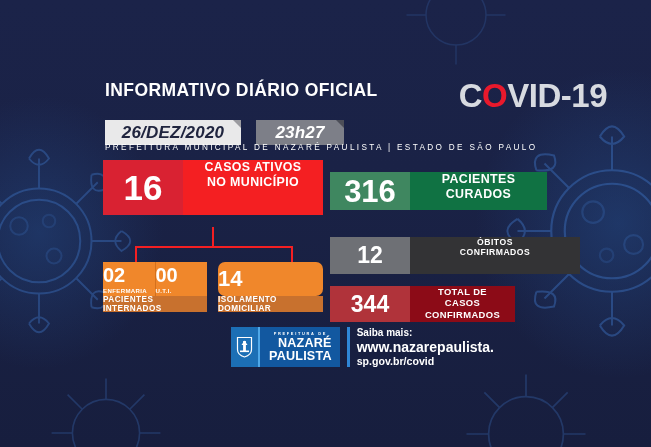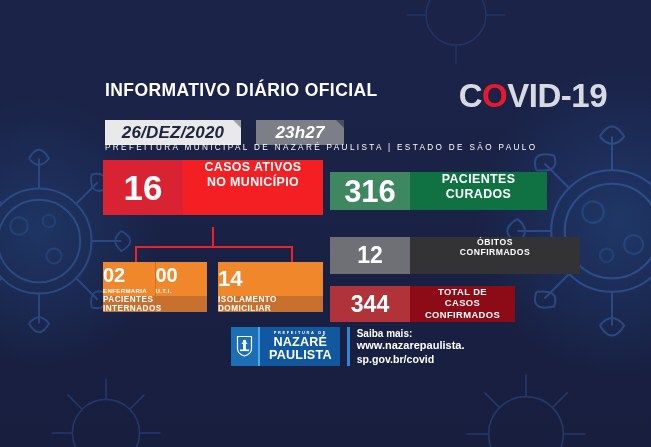--- a/index.html
+++ b/index.html
@@ -153,21 +153,21 @@
     background: #c8712e;
     color: #ffffff; font-weight: bold;
     font-size: 8.2px; letter-spacing: 0.45px;
     display: flex; align-items: center; justify-content: center;
     height: 16px;
   }
 
   #ogroup-internados { left: 103px; top: 262px; width: 104px; }
   #ogroup-internados .ocell { width: 52px; height: 34px; }
   #ogroup-isolamento { left: 218px; top: 262px; width: 105px; }
-  #ogroup-isolamento .ocell { width: 126px; height: 34px; }
+  #ogroup-isolamento .ocell { width: 126px; height: 34px; border-radius: 7px; }
   #ogroup-isolamento .ocell-num { font-size: 22px; }
 
   
   .footer { position: absolute; left: 231px; top: 327px; display: flex; align-items: stretch; }
 
   .crest-box {
     width: 27px; background: #1c6fb5;
     display: flex; align-items: center; justify-content: center;
   }
   .logo-box {
@@ -175,31 +175,31 @@
     padding: 3px 8px 4px 9px;
     display: flex; flex-direction: column; justify-content: center;
     border-left: 2px solid #4fa8e8;
   }
   .logo-pref {
     font-size: 3.9px; font-weight: bold; letter-spacing: 1.7px;
     text-align: center; margin-bottom: 1px;
   }
   .logo-l1, .logo-l2 {
     font-size: 12.6px; font-weight: bold; line-height: 1.02;
-    letter-spacing: 0.2px; text-align: center;
+    letter-spacing: 0.2px; text-align: right;
   }
 
   .saiba {
     margin-left: 7px; padding-left: 7px;
     border-left: 3px solid #2f86d6;
     display: flex; flex-direction: column; justify-content: center;
     color: #ffffff;
   }
   .saiba-t1 { font-size: 10px; font-weight: bold; line-height: 1.15; }
-  .saiba-t2 { font-size: 11px; font-weight: bold; line-height: 1.2; }
+  .saiba-t2 { font-size: 14px; font-weight: bold; line-height: 1.2; }
   .saiba-t3 { font-size: 10.6px; font-weight: bold; line-height: 1.15; }
 </style>
 </head>
 <body>
 
 <div id="poster">
 
   <svg class="virus-art virus-left" width="250" height="250" viewBox="0 0 200 200">
     <g fill="none" stroke="#3e74c4" stroke-width="1.6" opacity="0.75">
       <circle cx="100" cy="100" r="42"></circle>

